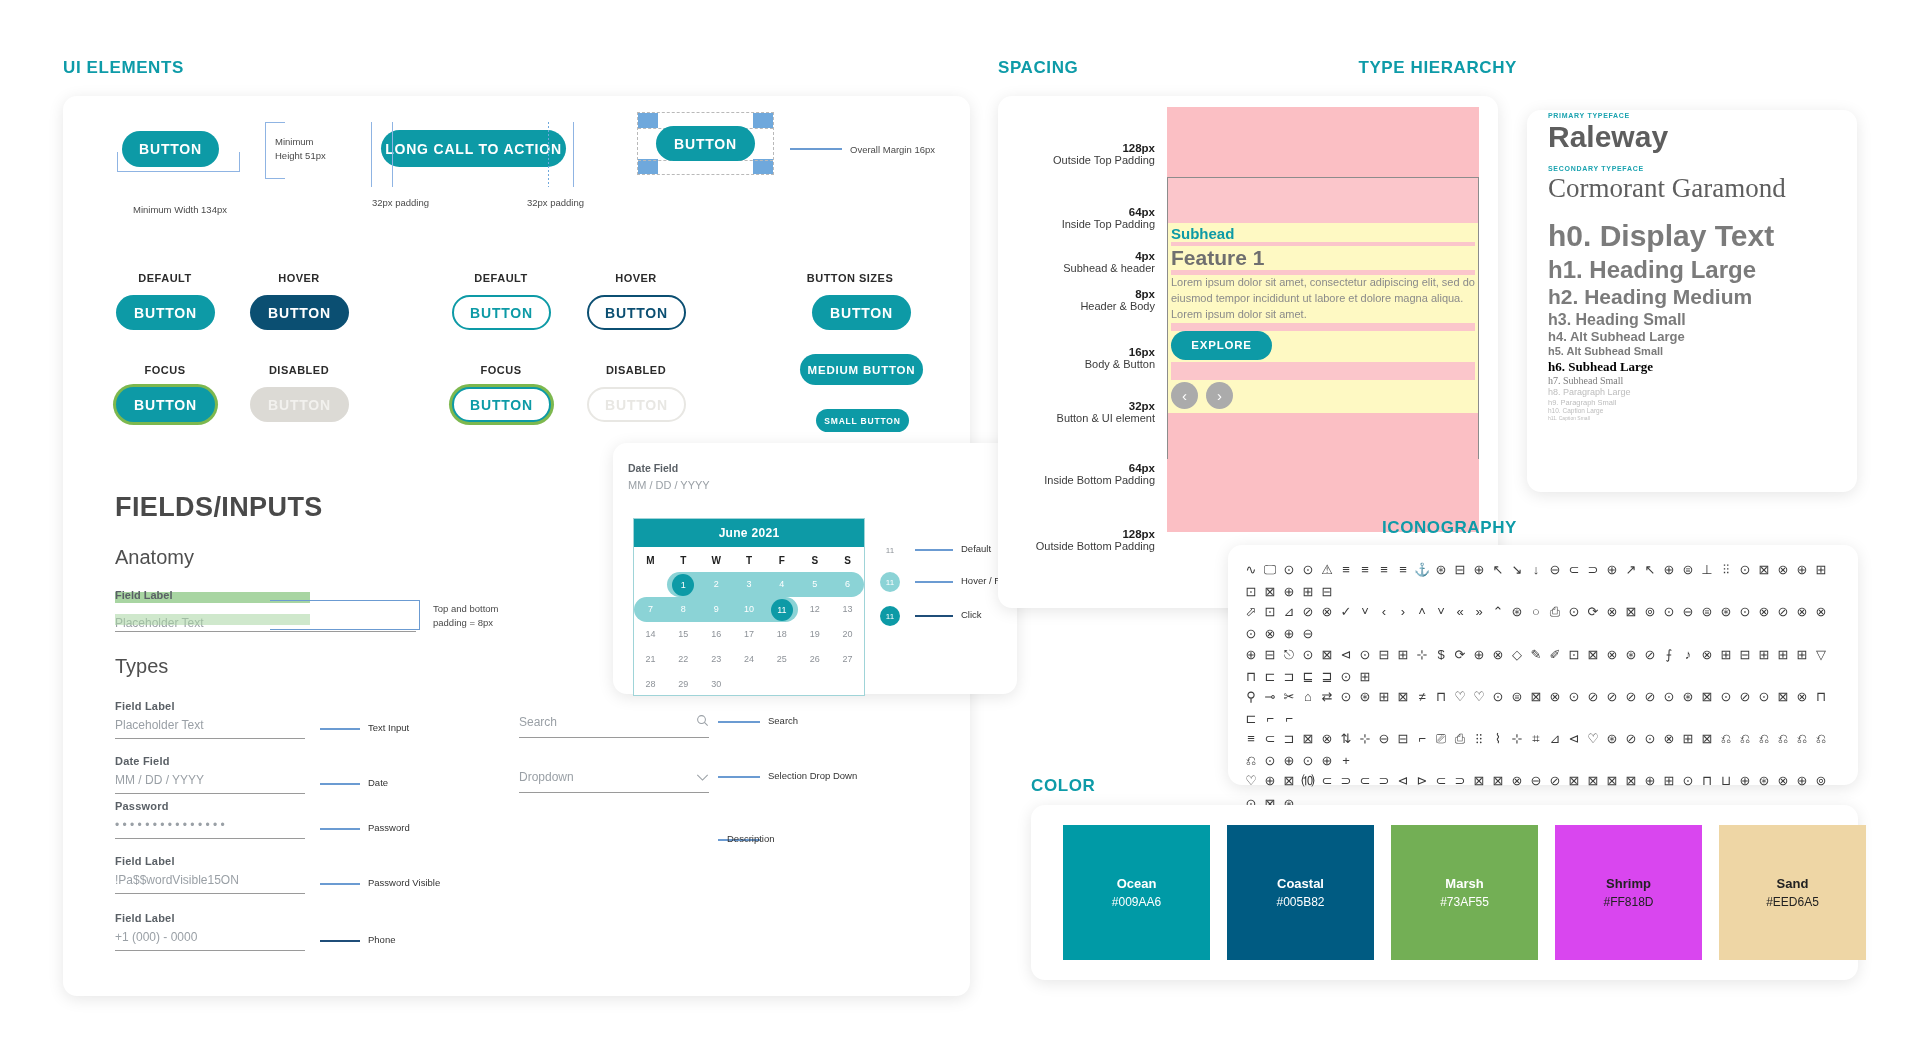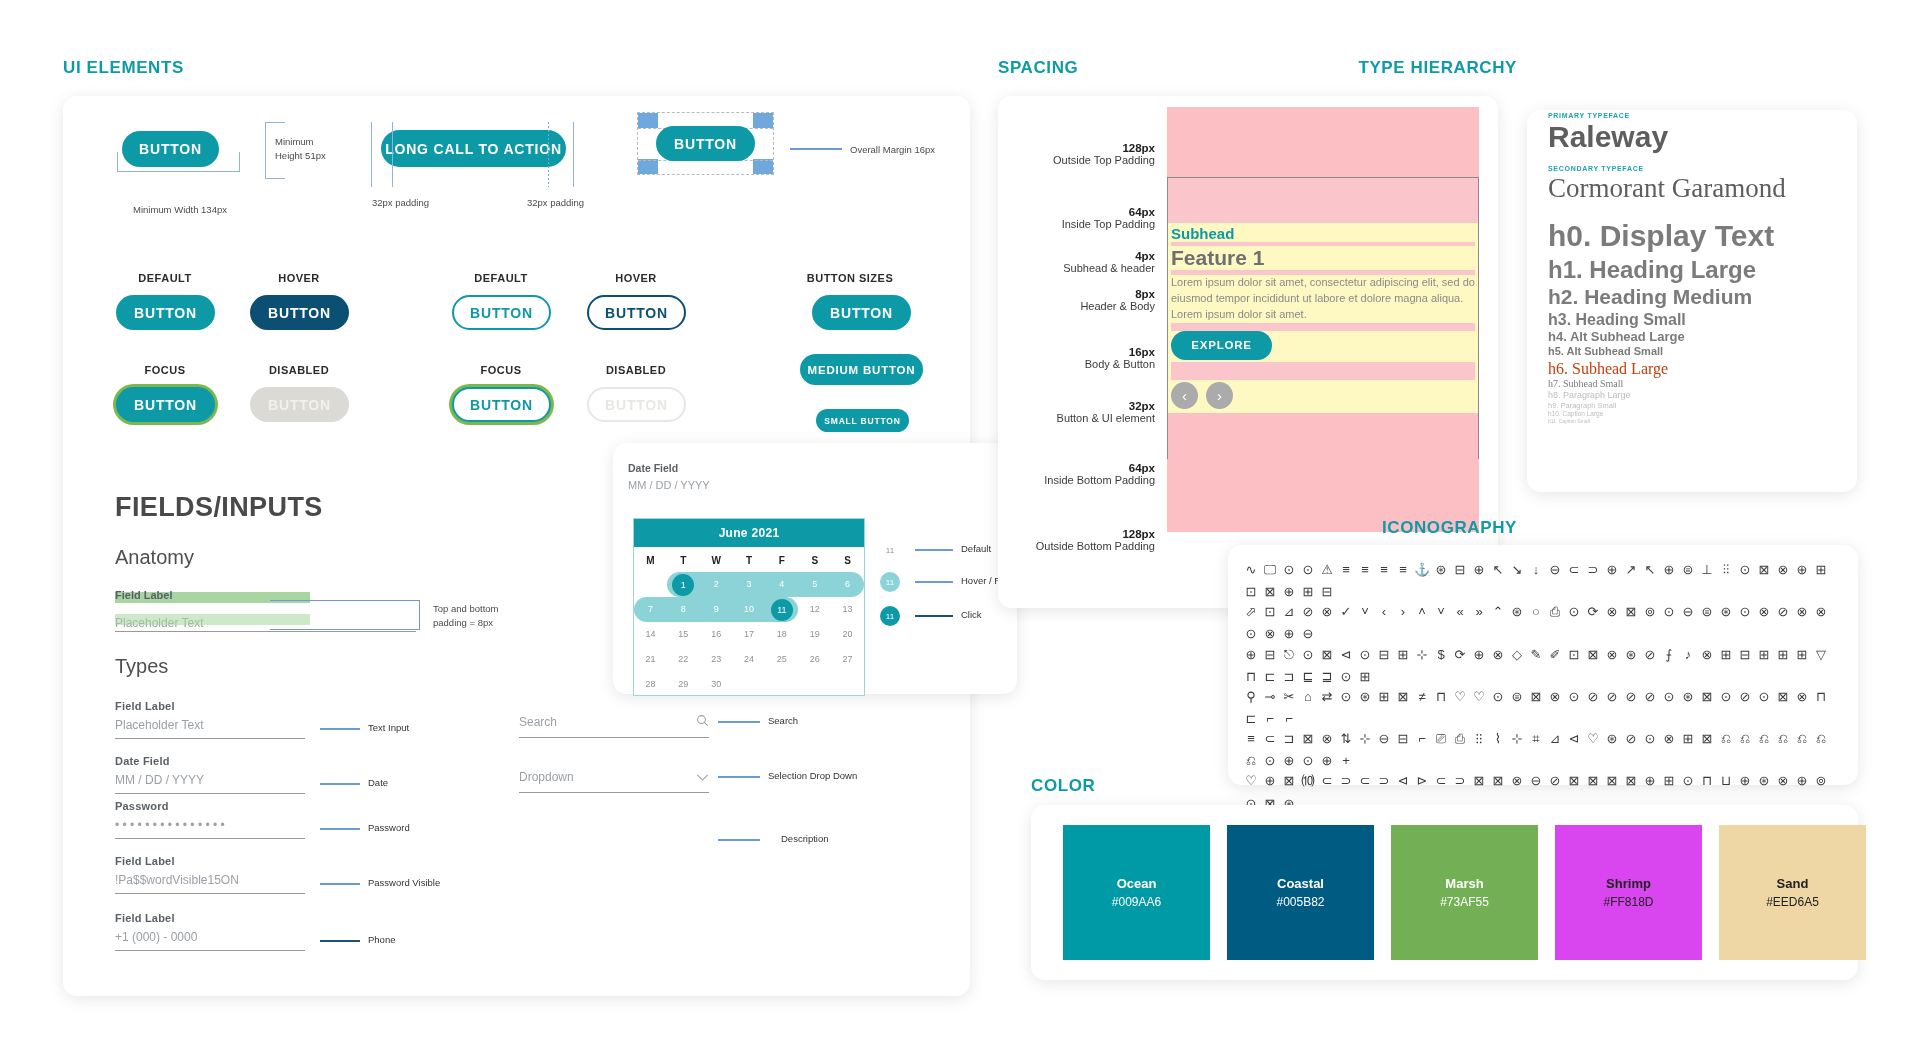--- a/index.html
+++ b/index.html
@@ -251,21 +251,21 @@
               <polyline points="2,2 10,10 18,2"></polyline>
             </svg></span>
         </div>
         <div class="f-rule"></div>
       </div>
       <div class="lead-line" style="left: 718px; top: 776px; width: 42px;"></div>
       <div class="ann" style="left: 768px; top: 770px;">Selection Drop Down</div>
     </div>
 
   <div class="lead-line" style="left:718px; top:839px; width:42px;"></div>
-  <div class="ann" style="left:781px; top:833px;">Description</div>
+  <div class="ann" style="left:727px; top:833px;">Description</div>
 
   <div class="card" style="left:613px; top:443px; width:404px; height:251px;"></div>
   <div style="position:absolute; left:628px; top:462px; font-size:10.5px; font-weight:bold; color:#5A6066;">Date Field</div>
   <div style="position:absolute; left:628px; top:479px; font-size:11px; color:#9AA0A6;">MM / DD / YYYY</div>
 
   <div class="cal-wrap" style="position:absolute; left:633px; top:518px; width:232px; height:178px;">
     <div class="cal-head">June 2021</div>
     <div class="cal-grid" id="cal-dow">
         <div class="cal-dow">M</div>
         <div class="cal-dow">T</div>
@@ -411,21 +411,21 @@
     <div style="font-size:30px; font-weight:bold; color:#5e5e5e; line-height:1.2;">Raleway</div>
     <div class="tf-kicker" style="margin-top:10px;">SECONDARY TYPEFACE</div>
     <div class="serif" style="font-size:27px; color:#5e5e5e; line-height:1.2;">Cormorant Garamond</div>
     <div id="type-scale" style="margin-top:14px;">
         <div class="type-row" style="font-size: 30px; font-weight: bold; line-height: 1.22; color: rgb(123, 123, 123);">h0. Display Text</div>
         <div class="type-row" style="font-size: 24px; font-weight: bold; line-height: 1.22; color: rgb(123, 123, 123);">h1. Heading Large</div>
         <div class="type-row" style="font-size: 21px; font-weight: bold; line-height: 1.22; color: rgb(123, 123, 123);">h2. Heading Medium</div>
         <div class="type-row" style="font-size: 16px; font-weight: bold; line-height: 1.22; color: rgb(123, 123, 123);">h3. Heading Small</div>
         <div class="type-row" style="font-size: 13px; font-weight: bold; line-height: 1.22; color: rgb(123, 123, 123);">h4. Alt Subhead Large</div>
         <div class="type-row" style="font-size: 11px; font-weight: bold; line-height: 1.22; color: rgb(123, 123, 123);">h5. Alt Subhead Small</div>
-        <div class="type-row serif" style="font-size: 16px; font-weight: normal; line-height: 1.22; color: #c2410c;">h6. Subhead Large</div>
+        <div class="type-row serif" style="font-size: 13px; font-weight: bold; line-height: 1.22; color: #000000;">h6. Subhead Large</div>
         <div class="type-row serif" style="font-size: 10px; font-weight: normal; line-height: 1.22; color: rgb(123, 123, 123);">h7. Subhead Small</div>
         <div class="type-row" style="font-size: 9px; font-weight: normal; line-height: 1.22; color: rgb(189, 189, 189);">h8. Paragraph Large</div>
         <div class="type-row" style="font-size: 7.5px; font-weight: normal; line-height: 1.22; color: rgb(189, 189, 189);">h9. Paragraph Small</div>
         <div class="type-row" style="font-size: 6.5px; font-weight: normal; line-height: 1.22; color: rgb(189, 189, 189);">h10. Caption Large</div>
         <div class="type-row" style="font-size: 5px; font-weight: normal; line-height: 1.22; color: rgb(189, 189, 189);">h11. Caption Small</div>
       </div>
   </div>
 
   <div class="sec-title" style="right:63px; top:518px;">ICONOGRAPHY</div>
   <div class="card" style="left:1228px; top:545px; width:630px; height:240px;"></div>

